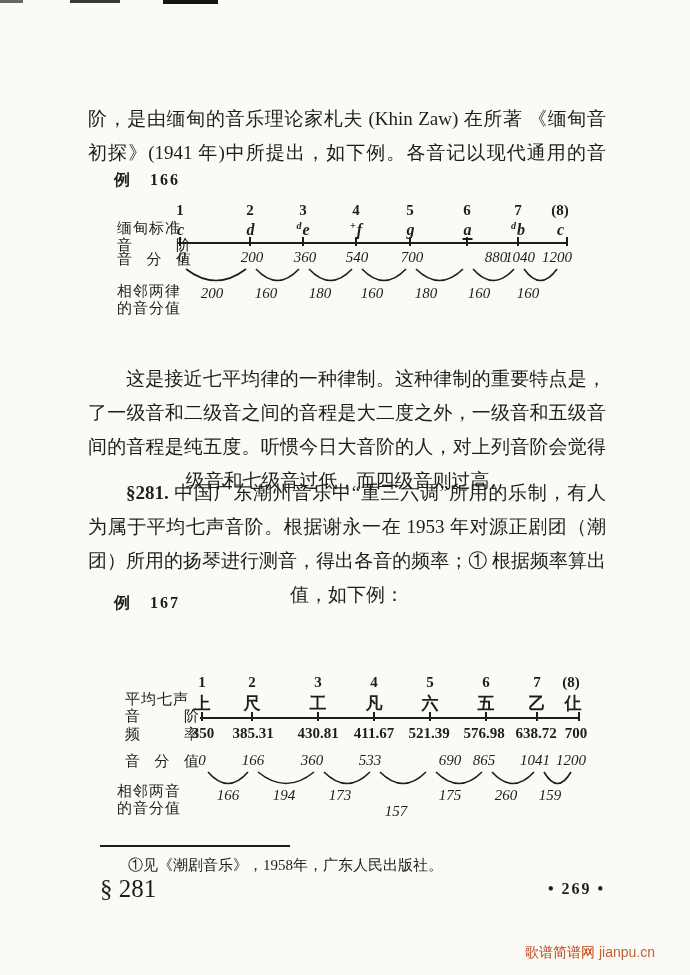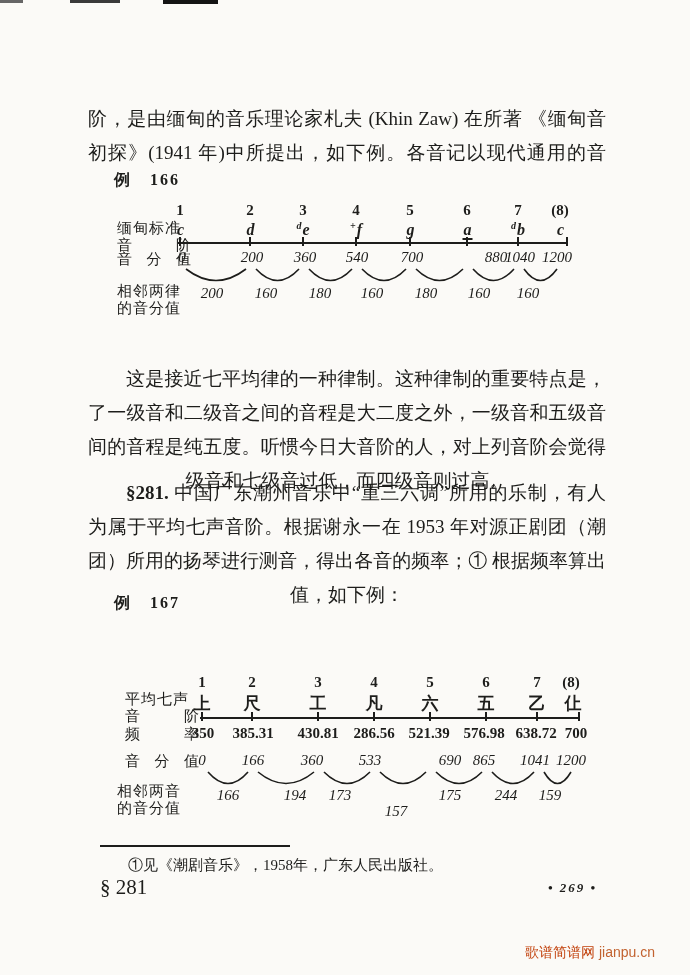--- a/index.html
+++ b/index.html
@@ -26,22 +26,22 @@
   .ul{border-bottom:2px solid #1d1d1b;padding:0 1px;}
   .gnote{position:absolute;transform:translateX(-50%);font-size:17px;font-weight:bold;}
   .cent{position:absolute;transform:translateX(-50%);font-style:italic;font-size:15px;white-space:nowrap;}
   .freq{position:absolute;transform:translateX(-50%);font-weight:bold;font-size:15px;white-space:nowrap;}
   .iv{position:absolute;transform:translateX(-50%);font-style:italic;font-size:15px;}
   .scale-line{position:absolute;height:2px;background:#1d1d1b;}
   .tick{position:absolute;width:2px;height:9px;background:#1d1d1b;}
   .topbar{position:absolute;top:0;}
   .rule{position:absolute;background:#1d1d1b;}
   .footnote{position:absolute;font-size:15px;}
-  .footer-sec{position:absolute;font-size:21px;}
-  .footer-page{position:absolute;font-size:13px;font-weight:bold;font-style:italic;letter-spacing:2px;}
+  .footer-sec{position:absolute;font-size:25px;}
+  .footer-page{position:absolute;font-size:16px;font-weight:bold;letter-spacing:2px;}
   .watermark{position:absolute;font-size:14px;text-align:right;width:240px;
     font-family:"Liberation Sans","DejaVu Sans",sans-serif;}
 </style>
 </head>
 <body>
 
 <div class="page">
 
   <div class="topbar" style="left:0;width:23px;height:3px;background:#666;"></div>
   <div class="topbar" style="left:70px;width:50px;height:3px;background:#3a3a3a;"></div>
@@ -164,21 +164,21 @@
     <span class="tick" style="left:373px;top:42px;"></span>
     <span class="tick" style="left:429px;top:42px;"></span>
     <span class="tick" style="left:485px;top:42px;"></span>
     <span class="tick" style="left:536px;top:42px;"></span>
     <span class="tick" style="left:578px;top:42px;"></span>
 
     <div class="dlabel jlabel" style="left:125px;top:55px;">频率</div>
     <span class="freq" style="left:203px;top:55px;">350</span>
     <span class="freq" style="left:253px;top:55px;">385.31</span>
     <span class="freq" style="left:318px;top:55px;">430.81</span>
-    <span class="freq" style="left:374px;top:55px;">286.56</span>
+    <span class="freq" style="left:374px;top:55px;">411.67</span>
     <span class="freq" style="left:429px;top:55px;">521.39</span>
     <span class="freq" style="left:484px;top:55px;">576.98</span>
     <span class="freq" style="left:536px;top:55px;">638.72</span>
     <span class="freq" style="left:576px;top:55px;">700</span>
 
     <div class="dlabel jlabel" style="left:125px;top:82px;">音分值</div>
     <span class="cent" style="left:202px;top:82px;">0</span>
     <span class="cent" style="left:253px;top:82px;">166</span>
     <span class="cent" style="left:312px;top:82px;">360</span>
     <span class="cent" style="left:370px;top:82px;">533</span>
@@ -193,25 +193,25 @@
       <path d="M 124 3 Q 147 26 170 3" fill="none" stroke="#1d1d1b" stroke-width="1.6"></path>
       <path d="M 180 3 Q 203 26 226 3" fill="none" stroke="#1d1d1b" stroke-width="1.6"></path>
       <path d="M 236 3 Q 259 26 282 3" fill="none" stroke="#1d1d1b" stroke-width="1.6"></path>
       <path d="M 292 3 Q 313 26 334 3" fill="none" stroke="#1d1d1b" stroke-width="1.6"></path>
       <path d="M 344 3 Q 357.5 26 371 3" fill="none" stroke="#1d1d1b" stroke-width="1.6"></path>
     </svg>
 
     <div class="dlabel" style="left:117px;top:112px;">相邻两音</div>
     <div class="dlabel" style="left:117px;top:129px;">的音分值</div>
     <span class="iv" style="left:228px;top:117px;">166</span>
-    <span class="iv" style="left:284px;top:117px;margin-left:11px;">194</span>
+    <span class="iv" style="left:284px;top:117px;">194</span>
     <span class="iv" style="left:340px;top:117px;">173</span>
     <span class="iv" style="left:396px;top:133px;">157</span>
     <span class="iv" style="left:450px;top:117px;">175</span>
-    <span class="iv" style="left:506px;top:117px;">244</span>
+    <span class="iv" style="left:506px;top:117px;">260</span>
     <span class="iv" style="left:550px;top:117px;">159</span>
   </div>
 
   <div class="rule" style="left:100px;top:845px;width:190px;height:2px;"></div>
   <div class="footnote" style="left:128px;top:856px;">
     <span>①</span><span style="">见《潮剧音乐》，1958年，广东人民出版社。</span>
   </div>
 
   <div class="footer-sec" style="left:100px;top:875px;">§ 281</div>
   <div class="footer-page" style="left:548px;top:880px;">• 269 •</div>

